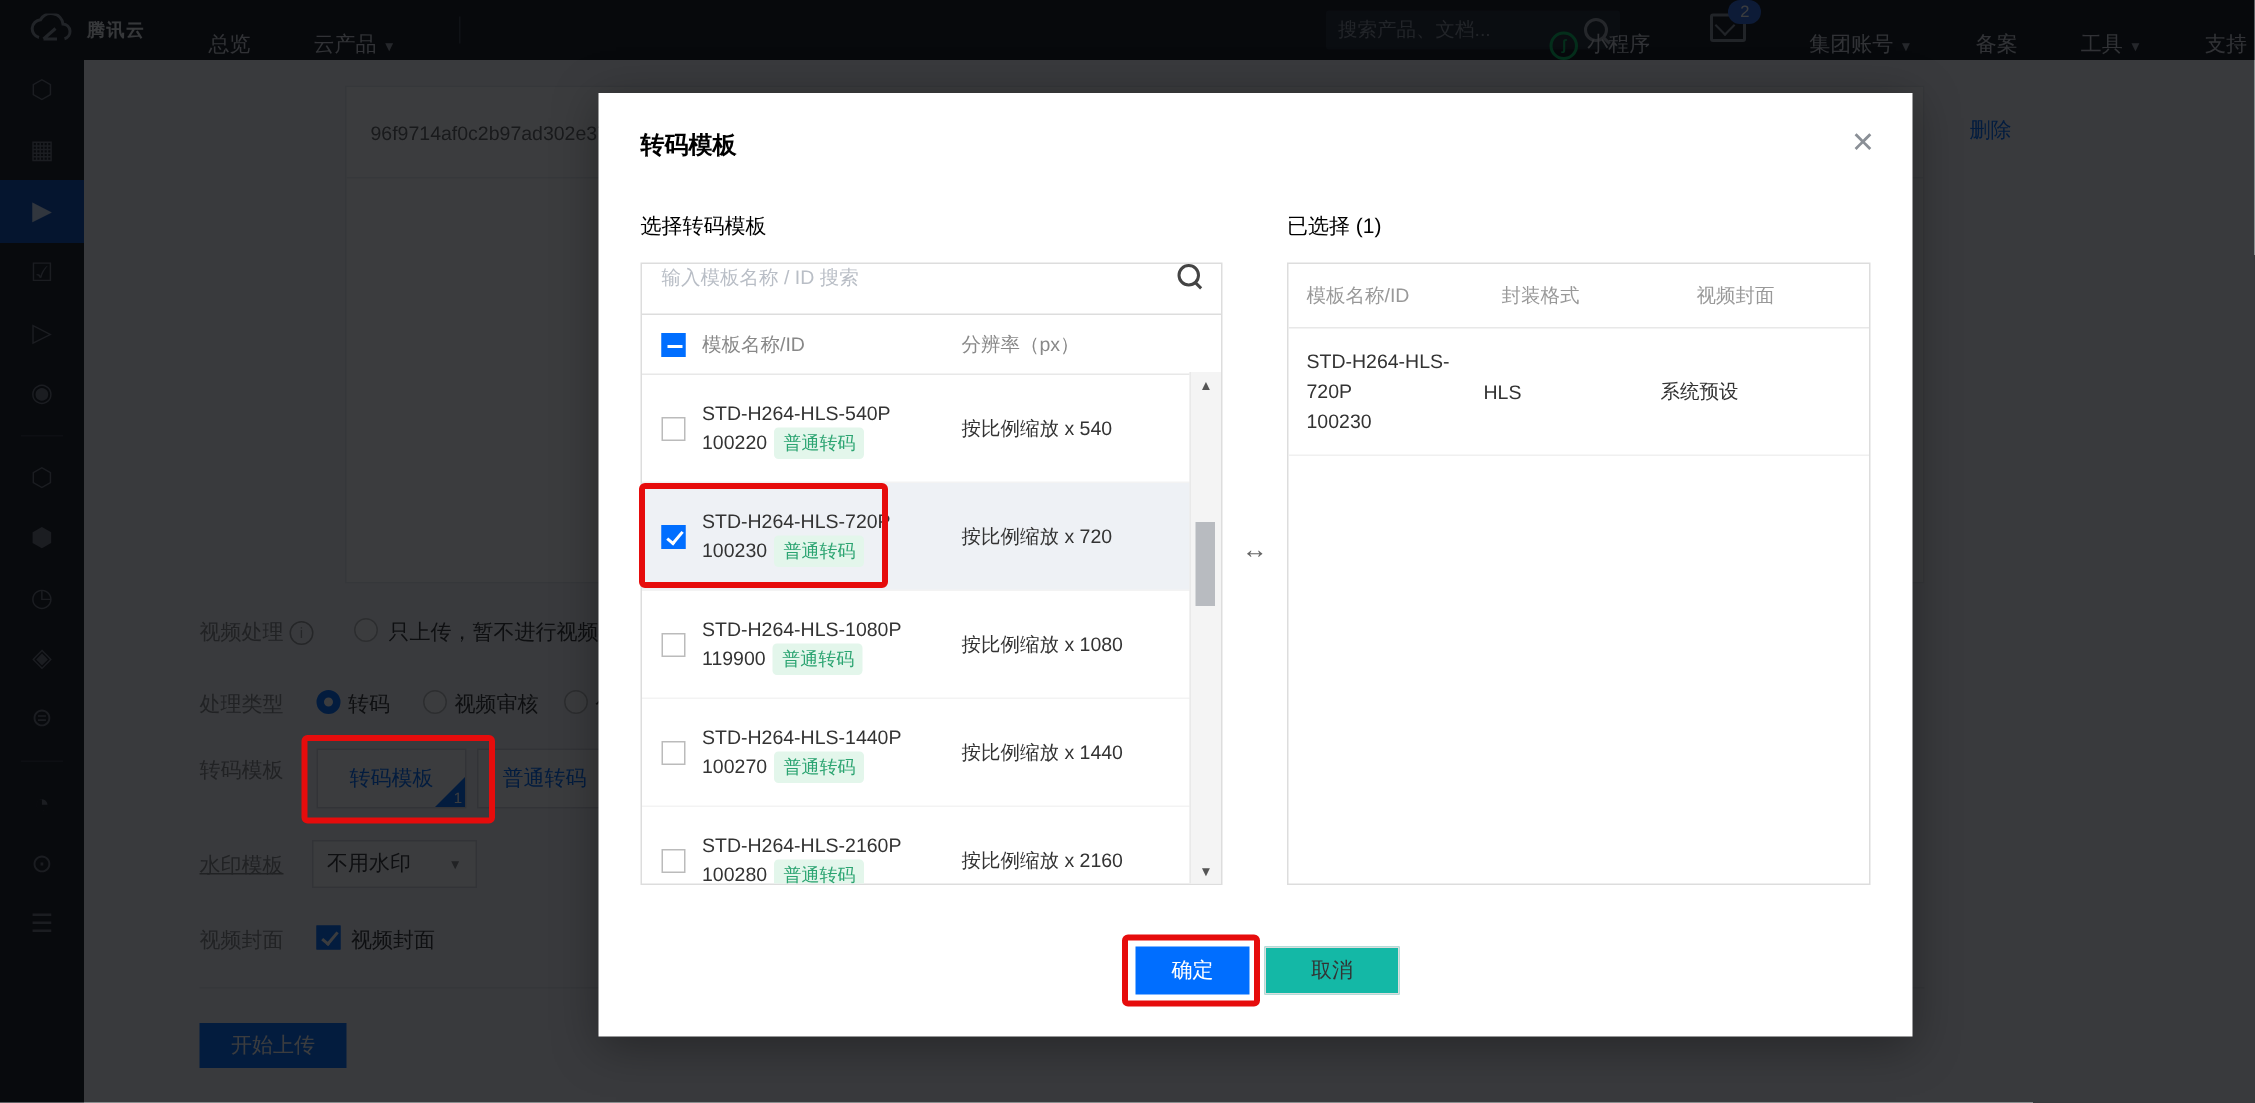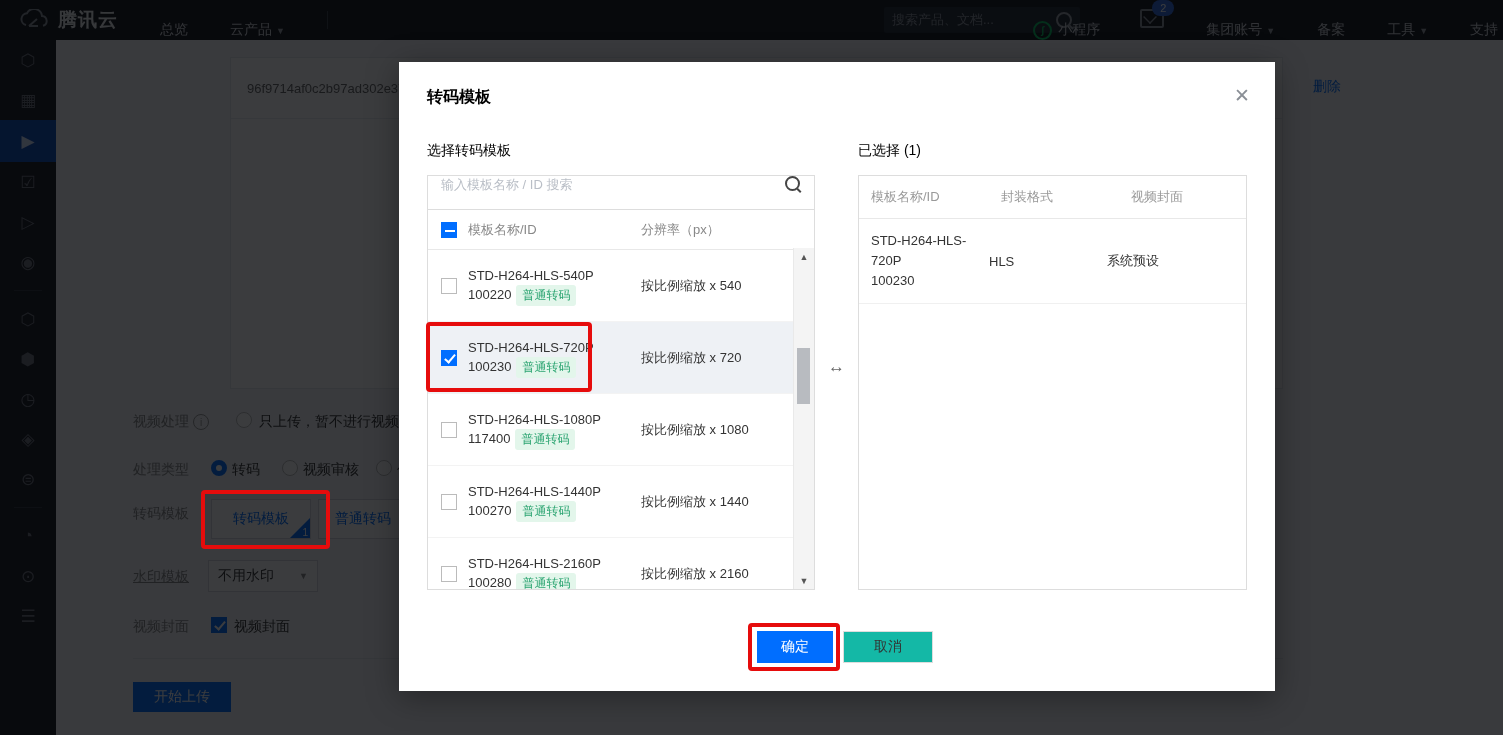--- a/index.html
+++ b/index.html
@@ -6,21 +6,21 @@
   body{
     width:1503px;height:735px;overflow:hidden;position:relative;
     font-family:"Liberation Sans","DejaVu Sans",sans-serif;
     background:#eff1f5;
   }
   #screen{position:absolute;inset:0;}
   
   .topnav{position:absolute;left:0;top:0;width:1503px;height:40px;background:#14171d;z-index:1;
           display:flex;align-items:center;color:#cfd3d9;font-size:14px;}
   .topnav .logo-wrap{display:flex;align-items:center;margin-left:16px;}
-  .topnav .logo-text{font-size:19px;font-weight:bold;color:#e9ebee;margin-left:8px;letter-spacing:1px;}
+  .topnav .logo-text{font-size:12px;font-weight:bold;color:#e9ebee;margin-left:8px;letter-spacing:1px;}
   .nav-item{margin-left:42px;cursor:pointer;white-space:nowrap;margin-top:20px;}
   .caret{font-size:9px;color:#9aa0a8;margin-left:4px;}
   .nav-sep{width:1px;height:18px;background:#3a3f48;margin-left:42px;}
   .nav-search{position:absolute;left:884px;top:7px;width:196px;height:26px;background:#222933;border-radius:2px;
               display:flex;align-items:center;padding:0 8px;box-sizing:border-box;}
   .nav-search .ph{color:#8a919b;font-size:13px;flex:1;}
   .mag{width:12px;height:12px;border:2px solid #9aa0a8;border-radius:50%;position:relative;display:inline-block;}
   .mag::after{content:"";position:absolute;width:2px;height:6px;background:#9aa0a8;transform:rotate(-45deg);left:12px;top:10px;}
   .nav-right{position:absolute;right:0;top:0;height:40px;display:flex;align-items:center;}
   .mp-icon{width:15px;height:15px;border:2px solid #07c160;border-radius:50%;display:inline-flex;align-items:center;justify-content:center;
@@ -240,21 +240,21 @@
             <span class="col-name tpl-name"><span>STD-H264-HLS-540P</span><br><span>100220</span><span class="tag">普通转码</span></span>
             <span class="col-res">按比例缩放 x 540</span>
           </div>
           <div class="tpl-row selected">
             <span class="col-check"><span class="cbx checked"></span></span>
             <span class="col-name tpl-name"><span>STD-H264-HLS-720P</span><br><span>100230</span><span class="tag">普通转码</span></span>
             <span class="col-res">按比例缩放 x 720</span>
           </div>
           <div class="tpl-row">
             <span class="col-check"><span class="cbx"></span></span>
-            <span class="col-name tpl-name"><span>STD-H264-HLS-1080P</span><br><span>117400</span><span class="tag">普通转码</span></span>
+            <span class="col-name tpl-name"><span>STD-H264-HLS-1080P</span><br><span>119900</span><span class="tag">普通转码</span></span>
             <span class="col-res">按比例缩放 x 1080</span>
           </div>
           <div class="tpl-row">
             <span class="col-check"><span class="cbx"></span></span>
             <span class="col-name tpl-name"><span>STD-H264-HLS-1440P</span><br><span>100270</span><span class="tag">普通转码</span></span>
             <span class="col-res">按比例缩放 x 1440</span>
           </div>
           <div class="tpl-row">
             <span class="col-check"><span class="cbx"></span></span>
             <span class="col-name tpl-name"><span>STD-H264-HLS-2160P</span><br><span>100280</span><span class="tag">普通转码</span></span>

